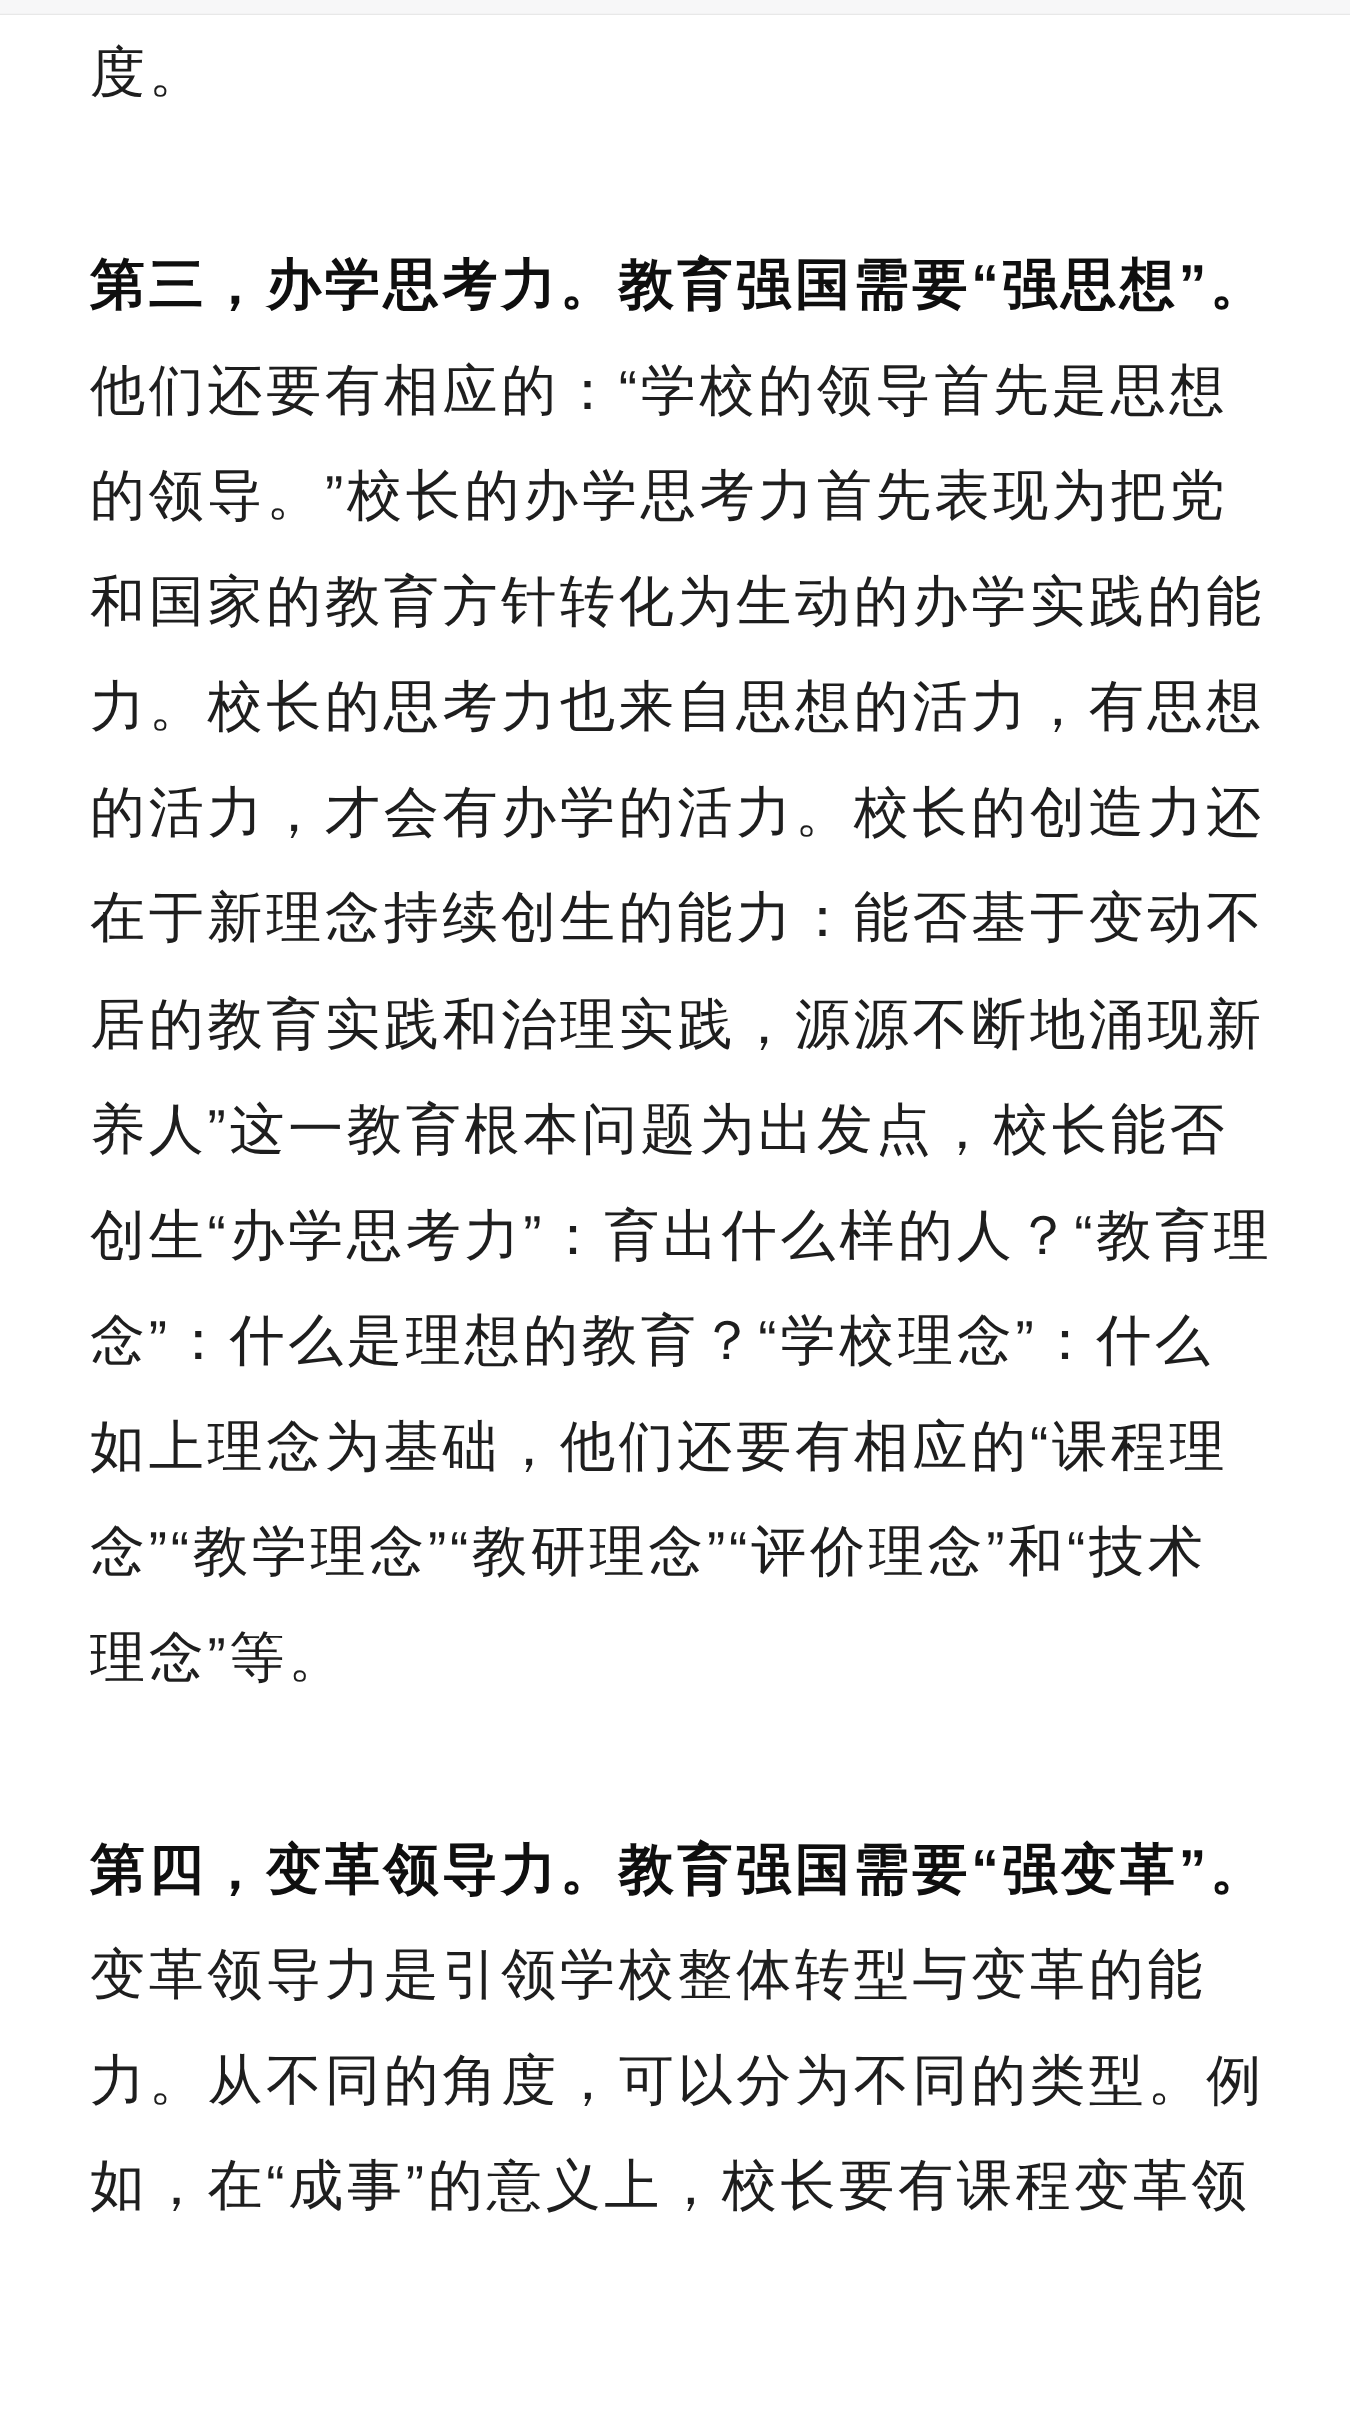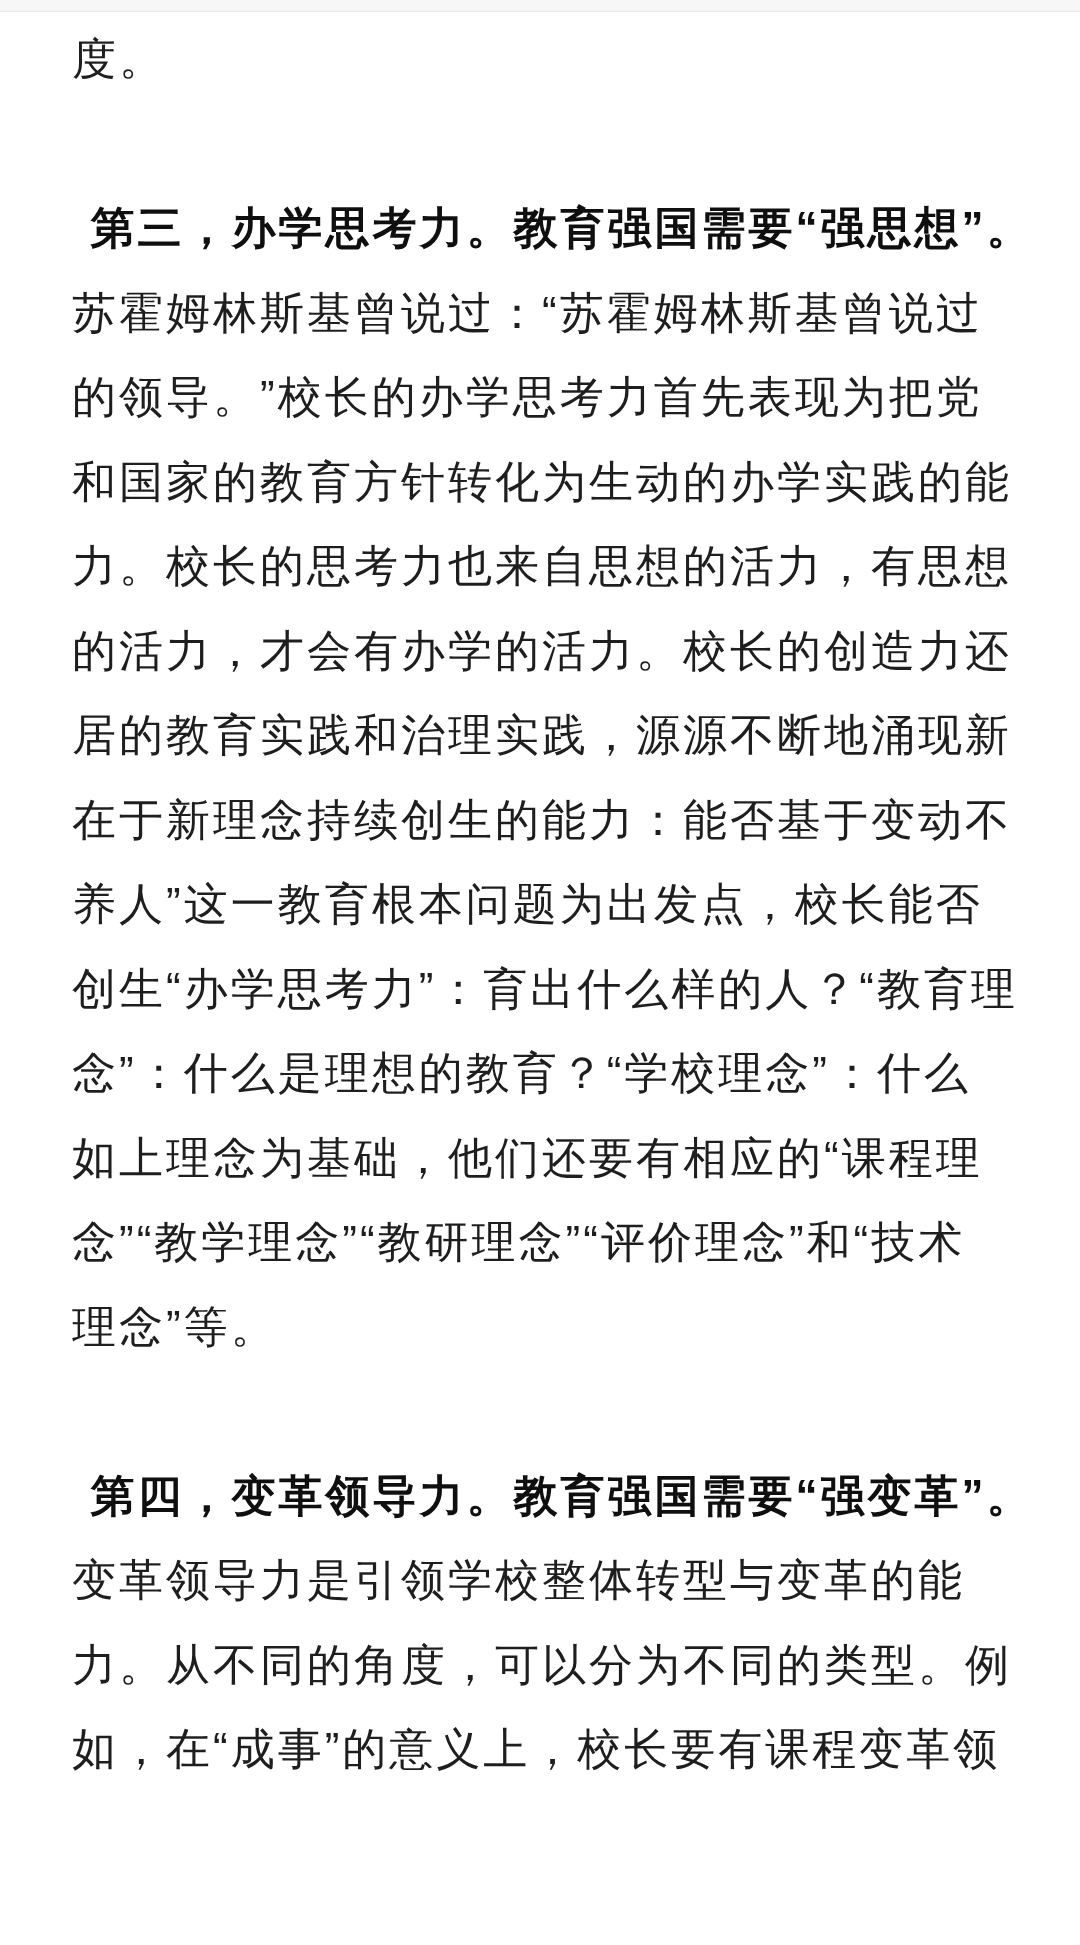--- a/index.html
+++ b/index.html
@@ -26,21 +26,20 @@
   }
   .para, .heading {
     margin: 0;
     padding: 0;
   }
   .heading {
     margin-top: 84.5px;
     font-weight: 700;
     font-size: 44px;
     color: var(--heading-color, #0f0f0f);
-    text-align: center;
   }
   .line {
     display: block;
     height: 84.5px;
     line-height: 84.5px;
     white-space: nowrap;
   }
 </style>
 </head>
 <body>
@@ -48,27 +47,27 @@
 <div class="top-strip"></div>
 
 <main class="article">
   <p class="para">
       <span class="line">度。</span>
     </p>
   <h2 class="heading">
       <span class="line">第三，办学思考力。教育强国需要“强思想”。</span>
     </h2>
   <p class="para">
-      <span class="line">苏霍姆林斯基曾说过：“苏霍姆林斯基曾说过</span>
+      <span class="line">他们还要有相应的：“学校的领导首先是思想</span>
       <span class="line">的领导。”校长的办学思考力首先表现为把党</span>
       <span class="line">和国家的教育方针转化为生动的办学实践的能</span>
       <span class="line">力。校长的思考力也来自思想的活力，有思想</span>
       <span class="line">的活力，才会有办学的活力。校长的创造力还</span>
+      <span class="line">在于新理念持续创生的能力：能否基于变动不</span>
       <span class="line">居的教育实践和治理实践，源源不断地涌现新</span>
-      <span class="line">在于新理念持续创生的能力：能否基于变动不</span>
       <span class="line">养人”这一教育根本问题为出发点，校长能否</span>
       <span class="line">创生“办学思考力”：育出什么样的人？“教育理</span>
       <span class="line">念”：什么是理想的教育？“学校理念”：什么</span>
       <span class="line">如上理念为基础，他们还要有相应的“课程理</span>
       <span class="line">念”“教学理念”“教研理念”“评价理念”和“技术</span>
       <span class="line">理念”等。</span>
     </p>
   <h2 class="heading">
       <span class="line">第四，变革领导力。教育强国需要“强变革”。</span>
     </h2>

